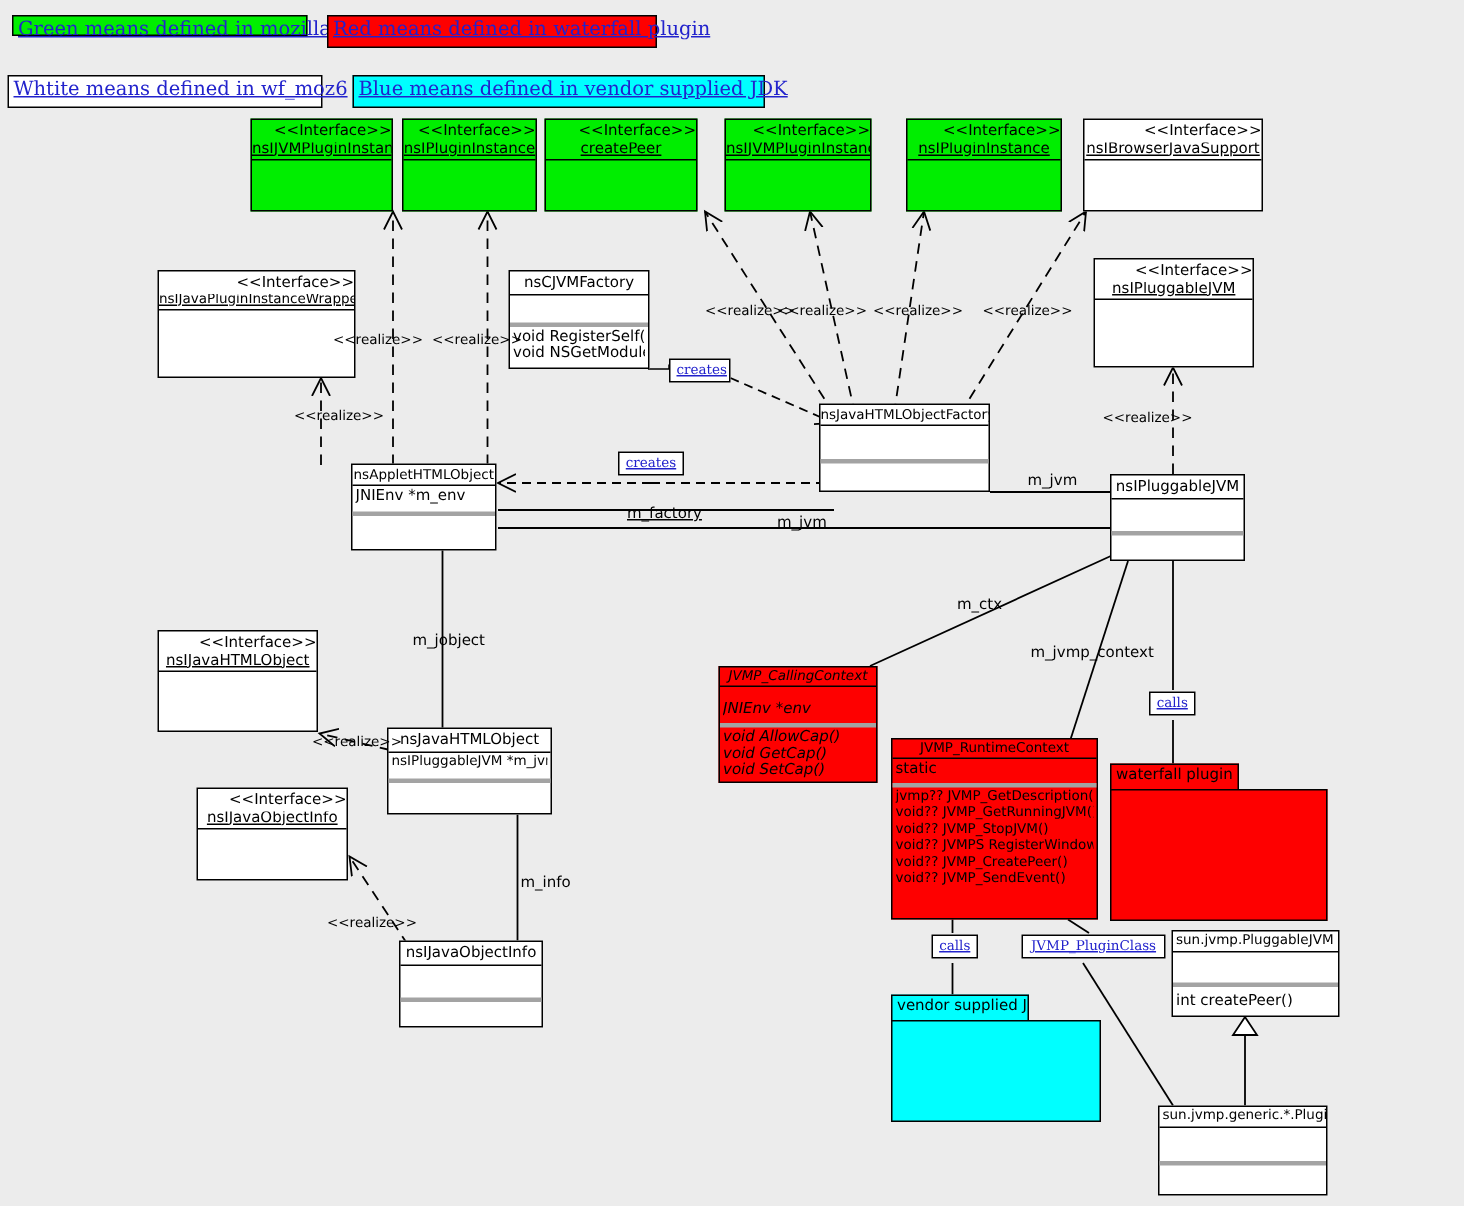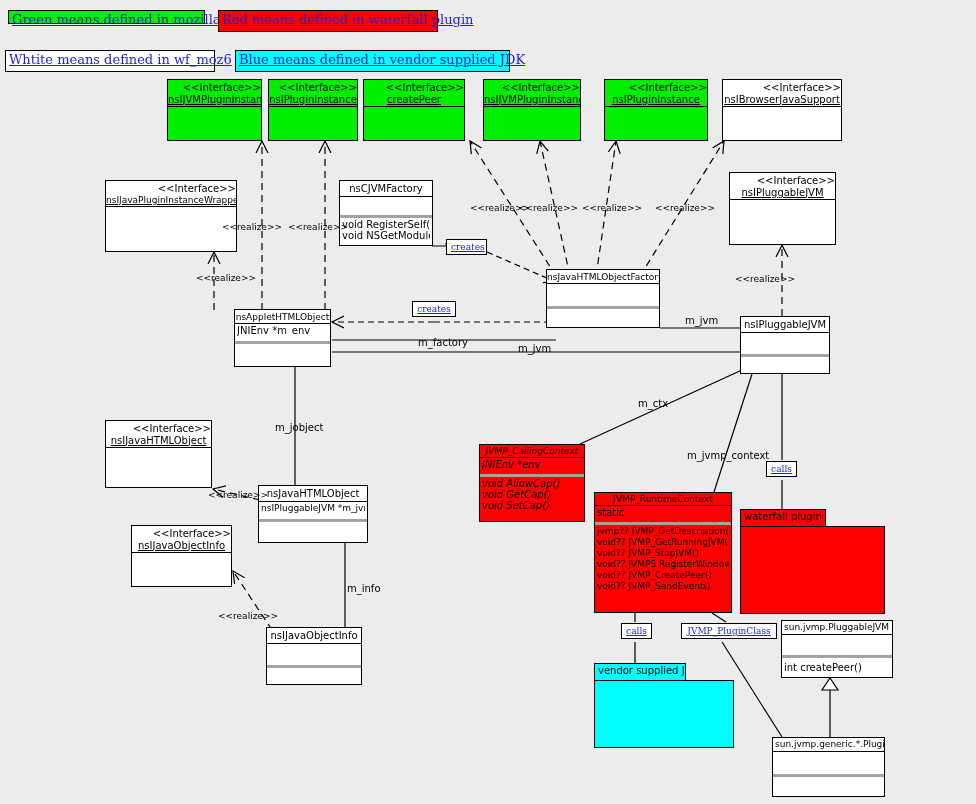--- a/index.html
+++ b/index.html
@@ -280,21 +280,21 @@
   </div>
 
   <div class="uml white" style="left:266px;top:627px;width:96px;height:58px;">
     <div class="cname hdr" style="padding-top:3px;">nsIJavaObjectInfo</div>
     <div class="comp" style="height:17px;"></div>
     <div class="comp last" style="height:21px;"></div>
   </div>
 
   <div class="uml red" style="left:479px;top:444px;width:106px;height:78px;font-style:italic;">
     <div class="cname hdr" style="padding-top:2px;font-size:9px;">JVMP_CallingContext</div>
-    <div class="attrs comp" style="height:14px;">
+    <div class="attrs comp" style="height:14px;margin-top:8px;">
       <div>JNIEnv *env</div>
     </div>
     <div class="ops comp last">
       <div>void AllowCap()</div>
       <div>void GetCap()</div>
       <div>void SetCap()</div>
     </div>
   </div>
 
   <div class="uml red" style="left:594px;top:492px;width:138px;height:121px;">
@@ -347,20 +347,20 @@
   <div class="stereolbl" style="left:288px;top:222px;">&lt;&lt;realize&gt;&gt;</div>
   <div class="stereolbl" style="left:470px;top:203px;">&lt;&lt;realize&gt;&gt;</div>
   <div class="stereolbl" style="left:518px;top:203px;">&lt;&lt;realize&gt;&gt;</div>
   <div class="stereolbl" style="left:582px;top:203px;">&lt;&lt;realize&gt;&gt;</div>
   <div class="stereolbl" style="left:655px;top:203px;">&lt;&lt;realize&gt;&gt;</div>
   <div class="stereolbl" style="left:735px;top:274px;">&lt;&lt;realize&gt;&gt;</div>
   <div class="stereolbl" style="left:208px;top:490px;">&lt;&lt;realize&gt;&gt;</div>
   <div class="stereolbl" style="left:218px;top:611px;">&lt;&lt;realize&gt;&gt;</div>
 
   <div class="lbl" style="left:685px;top:315px;">m_jvm</div>
-  <div class="lbl" style="left:418px;top:337px;">m_factory</div>
+  <div class="lbl" style="left:418px;top:337px;text-decoration:underline;">m_factory</div>
   <div class="lbl" style="left:518px;top:343px;">m_jvm</div>
   <div class="lbl" style="left:275px;top:422px;">m_jobject</div>
   <div class="lbl" style="left:347px;top:583px;">m_info</div>
   <div class="lbl" style="left:638px;top:398px;">m_ctx</div>
-  <div class="lbl" style="left:687px;top:430px;margin-top:20px;">m_jvmp_context</div>
+  <div class="lbl" style="left:687px;top:430px;">m_jvmp_context</div>
 
 </div>
 
 </body></html>

